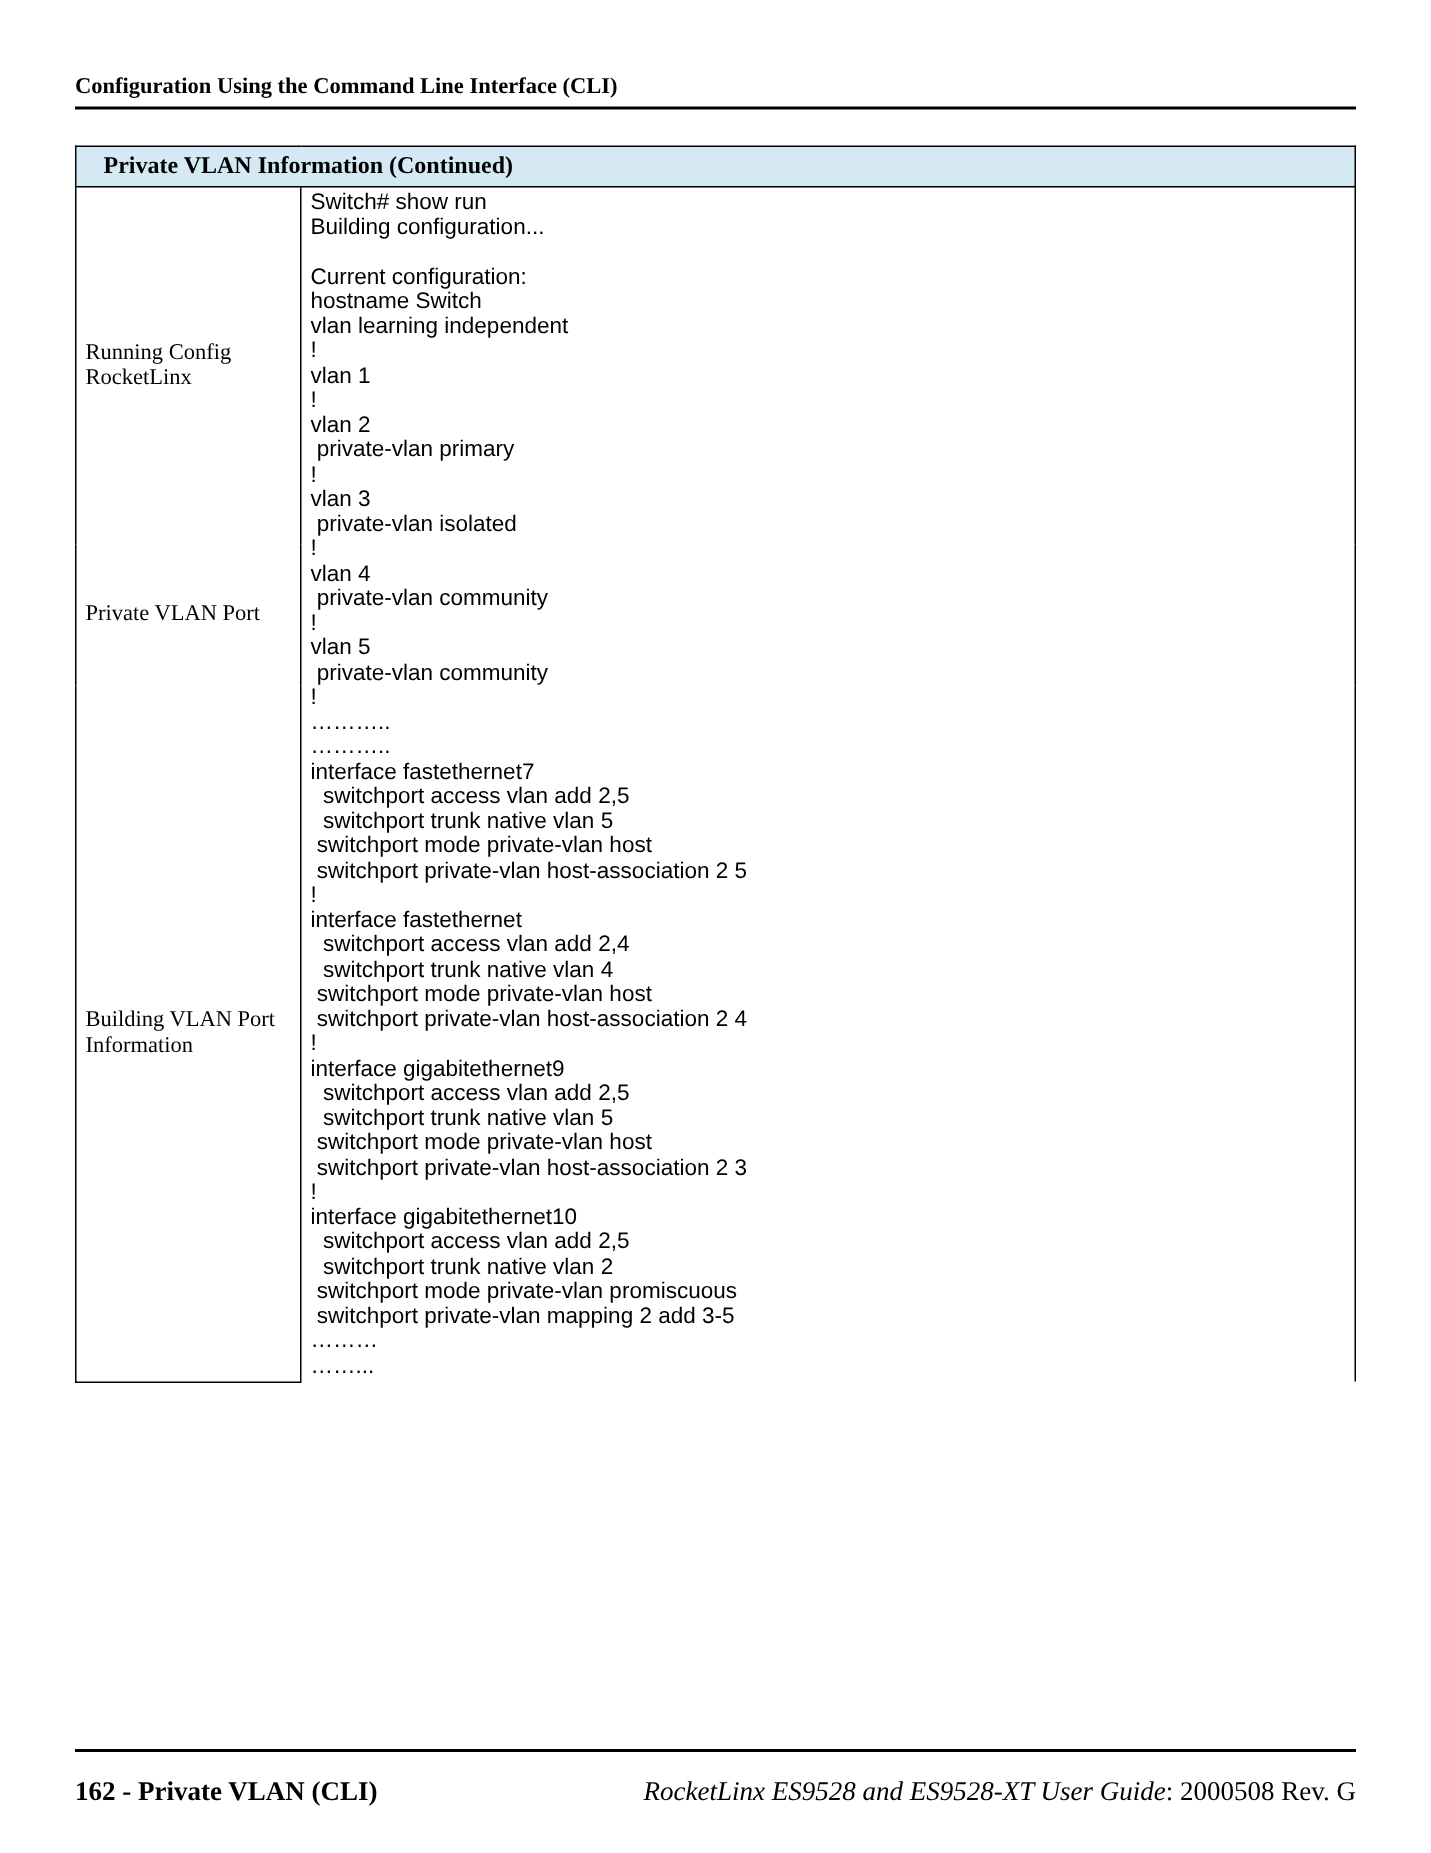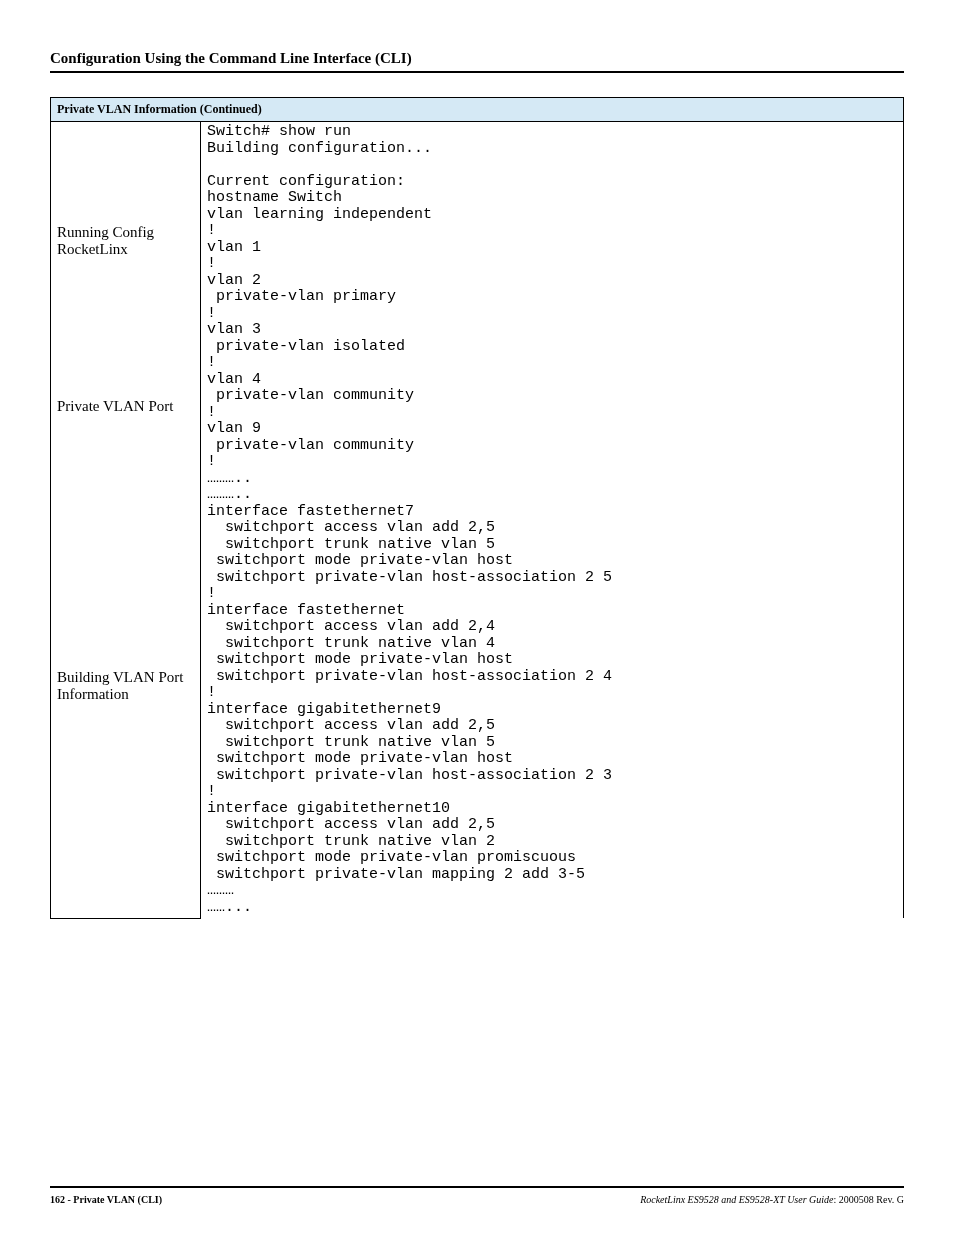--- a/index.html
+++ b/index.html
@@ -30,53 +30,53 @@
   }
   table.main {
     border-collapse: collapse;
     width: 100%;
     table-layout: fixed;
   }
   table.main th.title-row {
     text-align: left;
     background: #D5E9F5;
     font-weight: bold;
-    font-size: 12px;
-    padding: 4px 6px;
+    font-size: 16px;
+    padding: 4px 18px;
     border: 1px solid #000;
   }
   table.main td {
     border: 1px solid #000;
     vertical-align: middle;
     padding: 2px 6px;
     font-size: 15px;
   }
   table.main col.label-col { width: 150px; }
   .label-cell {
     font-family: "Times New Roman", Times, serif;
     font-size: 15px;
   }
   .code-cell {
-    font-family: Liberation Mono, monospace;
+    font-family: Liberation Sans, sans-serif;
     font-size: 14px;
     white-space: pre;
     line-height: 1.1;
     vertical-align: top;
     padding: 2px 6px 2px 2px;
     border-left: 1px solid #000;
     margin-top: 41px;
   }
   .nob-top { border-top: none !important; }
   .nob-bottom { border-bottom: none !important; }
   .footer {
     border-top: 2px solid #000;
-    padding-top: 6px;
+    padding-top: 16px;
     display: flex;
     justify-content: space-between;
-    font-size: 10px;
+    font-size: 18px;
     margin-top: auto;
     gap: 24px;
   }
   .footer .right { font-style: italic; }
   .footer .right .rev { font-style: normal; }
   .footer .left { font-weight: bold; }
 </style>
 </head>
 <body>
 
@@ -106,21 +106,21 @@
 !
 vlan 2
  private-vlan primary
 !
 vlan 3
  private-vlan isolated
 !
 vlan 4
  private-vlan community
 !</span>
-<span>vlan 9
+<span>vlan 5
  private-vlan community
 !
 ………..
 ………..</span>
 <span>interface fastethernet7
   switchport access vlan add 2,5
   switchport trunk native vlan 5
  switchport mode private-vlan host
  switchport private-vlan host-association 2 5
 !

